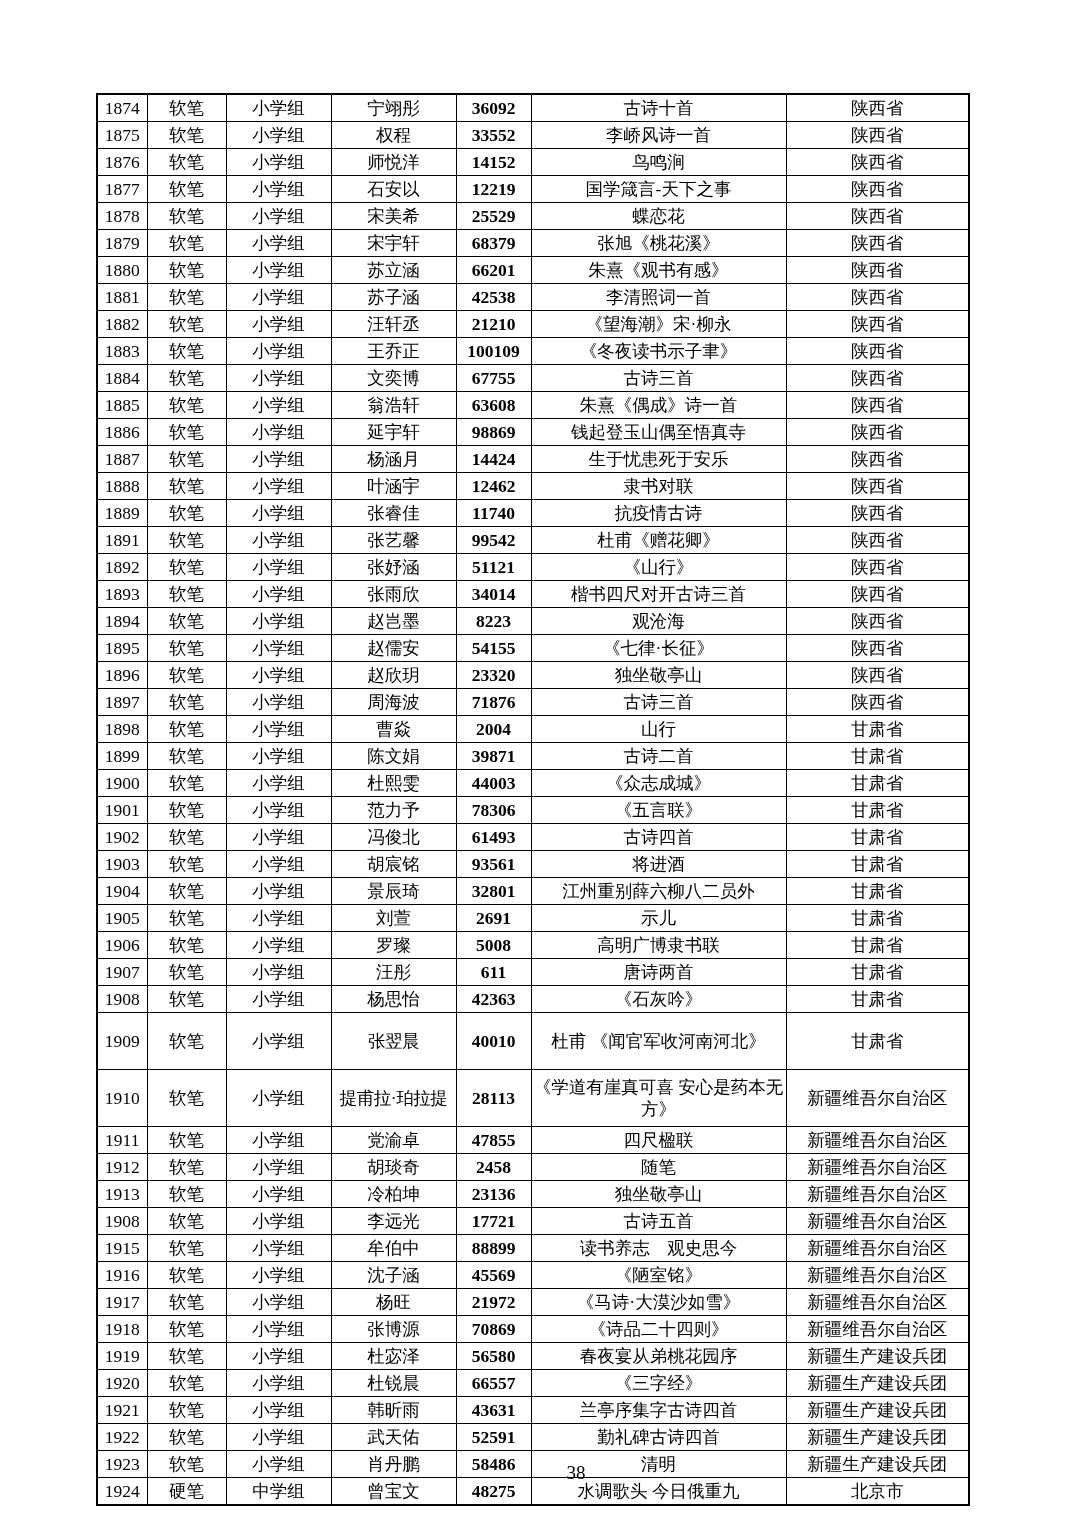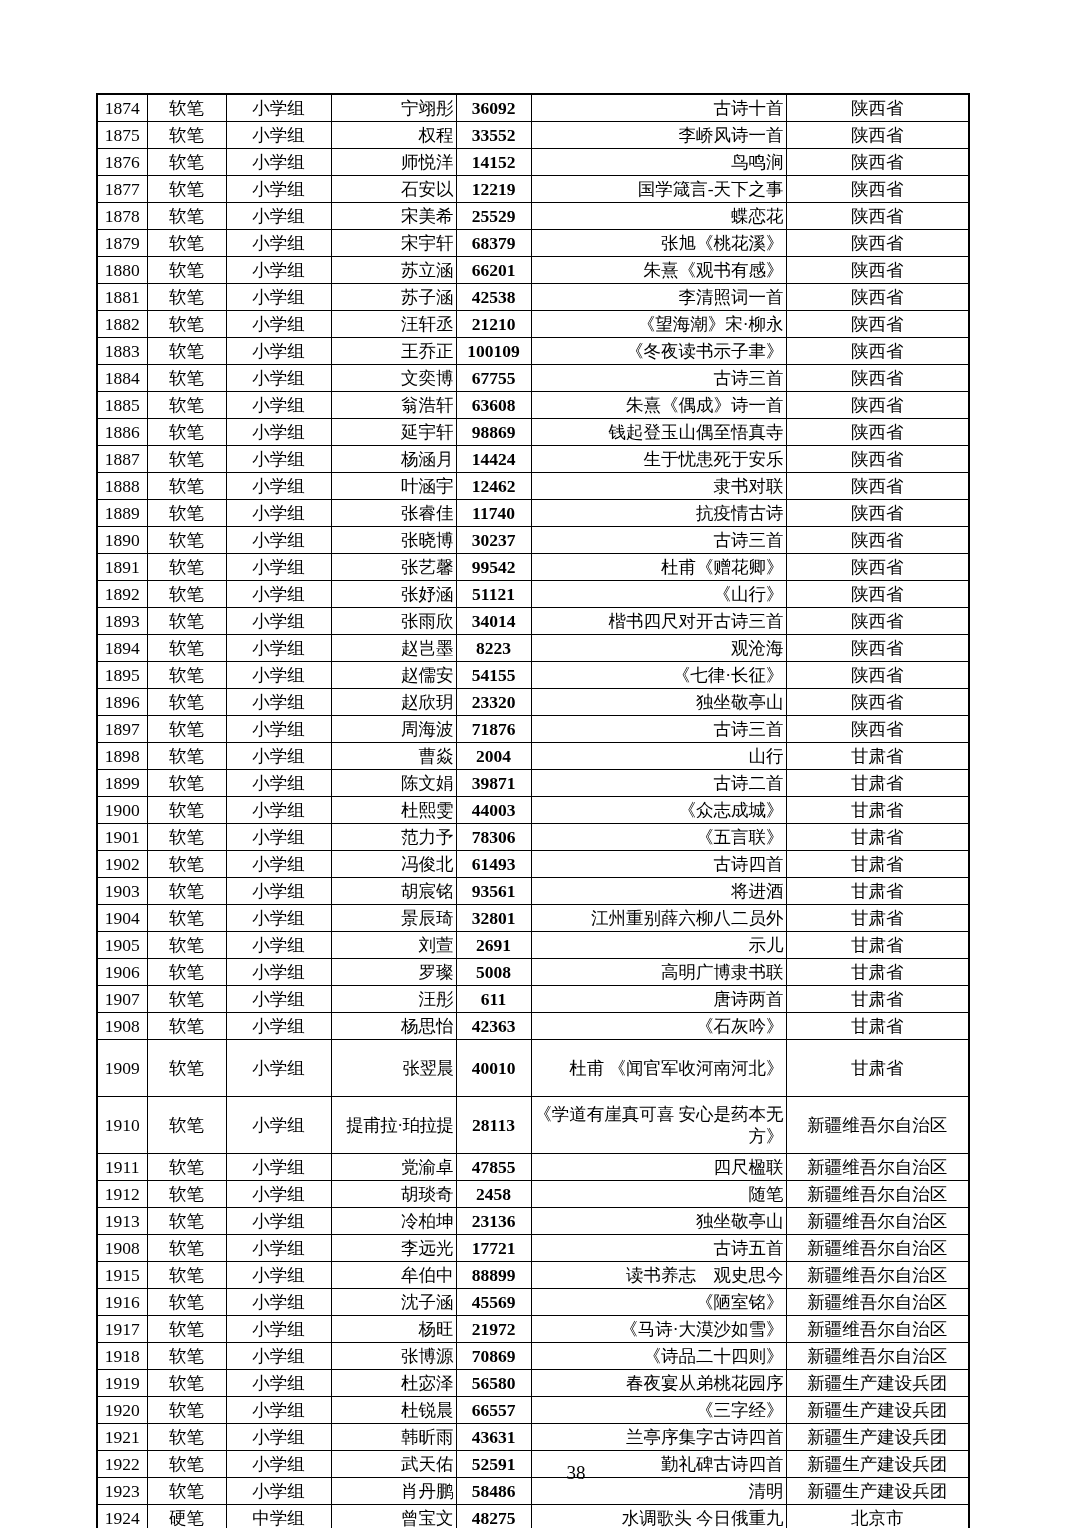--- a/index.html
+++ b/index.html
@@ -55,23 +55,23 @@
   col.c-type  { width: 79px; }
   col.c-group { width: 105px; }
   col.c-name  { width: 125px; }
   col.c-code  { width: 75px; }
   col.c-work  { width: 255px; }
   col.c-region{ width: 183px; }
 
   td.no      { text-align: center; }
   td.type    { text-align: center; margin-left: 10px; }
   td.group   { text-align: center; }
-  td.name    { text-align: right; }
+  td.name    { text-align: center; }
   td.code    { text-align: center; font-weight: bold; }
-  td.work    { text-align: right; padding-left: 5px; }
+  td.work    { text-align: center; padding-left: 5px; }
   td.region  { text-align: center; }
 
   
   tr.tall td {
     height: 56px;
   }
   tr.tall td.work {
     white-space: normal;
     line-height: 1.26;
   }
@@ -248,29 +248,20 @@
           <tr>
             <td class="no">1889</td>
             <td class="type">软笔</td>
             <td class="group">小学组</td>
             <td class="name">张睿佳</td>
             <td class="code">11740</td>
             <td class="work">抗疫情古诗</td>
             <td class="region">陕西省</td>
           </tr>
           <tr>
-            <td class="no">1890</td>
-            <td class="type">软笔</td>
-            <td class="group">小学组</td>
-            <td class="name">张晓博</td>
-            <td class="code">30237</td>
-            <td class="work">古诗三首</td>
-            <td class="region">陕西省</td>
-          </tr>
-          <tr>
             <td class="no">1891</td>
             <td class="type">软笔</td>
             <td class="group">小学组</td>
             <td class="name">张艺馨</td>
             <td class="code">99542</td>
             <td class="work">杜甫《赠花卿》</td>
             <td class="region">陕西省</td>
           </tr>
           <tr>
             <td class="no">1892</td>

